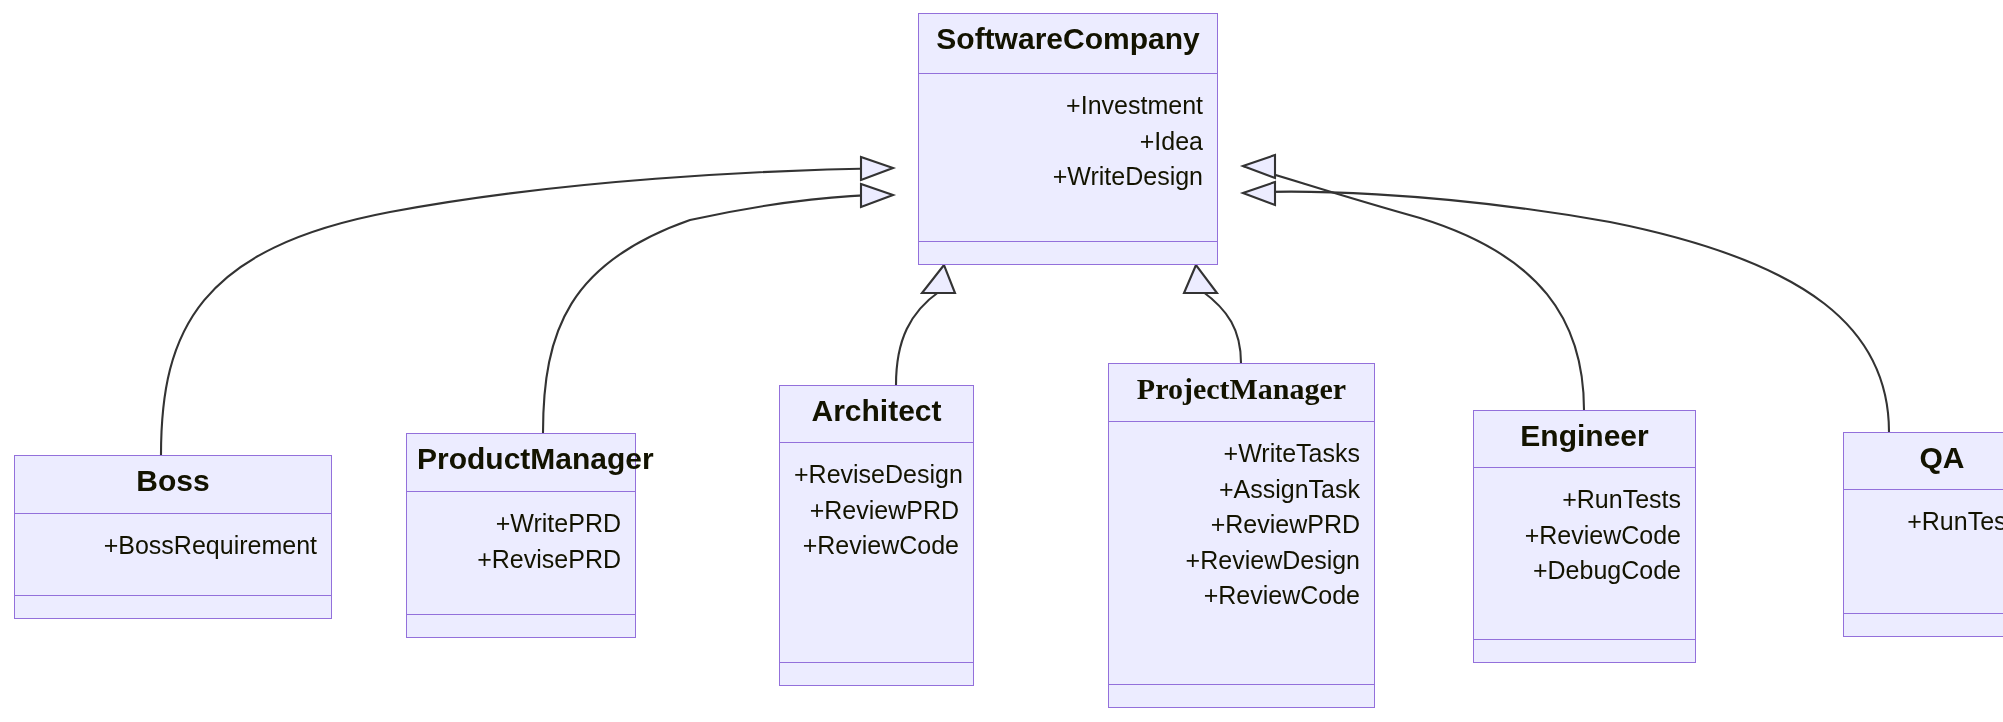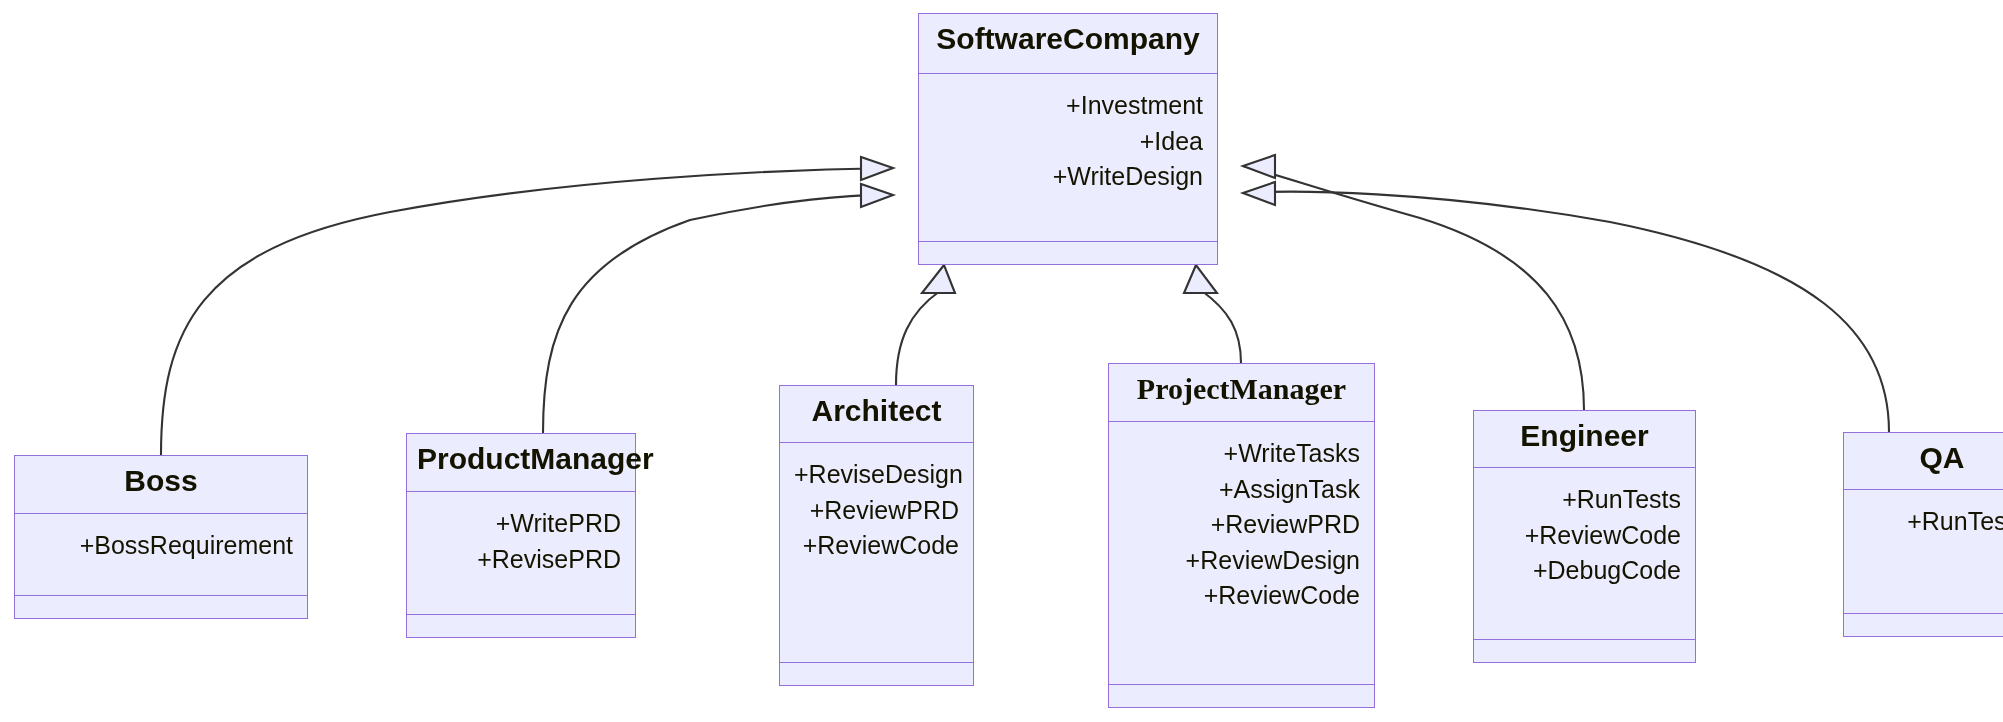--- a/index.html
+++ b/index.html
@@ -103,21 +103,21 @@
   <div class="uml-class" style="left:918px; top:13px; width:300px; height:252px;">
     <div class="class-title" style="height:60px;">SoftwareCompany</div>
     <div class="class-members">
       <div class="member-line">+Investment</div>
       <div class="member-line">+Idea</div>
       <div class="member-line">+WriteDesign</div>
     </div>
     <div class="class-methods"></div>
   </div>
 
-  <div class="uml-class" style="left:14px; top:455px; width:294px; height:164px;">
+  <div class="uml-class" style="left:14px; top:455px; width:318px; height:164px;">
     <div class="class-title" style="height:58px;">Boss</div>
     <div class="class-members">
       <div class="member-line">+BossRequirement</div>
     </div>
     <div class="class-methods"></div>
   </div>
 
   <div class="uml-class" style="left:406px; top:433px; width:230px; height:205px;">
     <div class="class-title" style="height:58px;">ProductManager</div>
     <div class="class-members">

